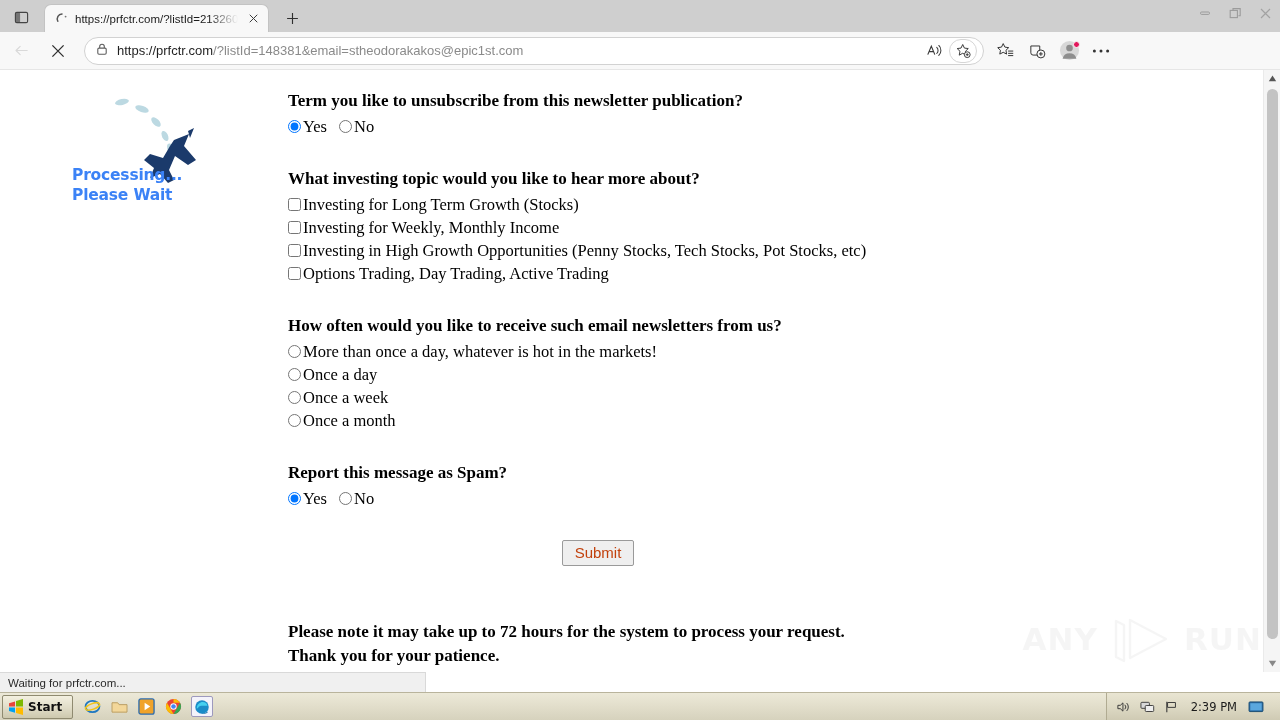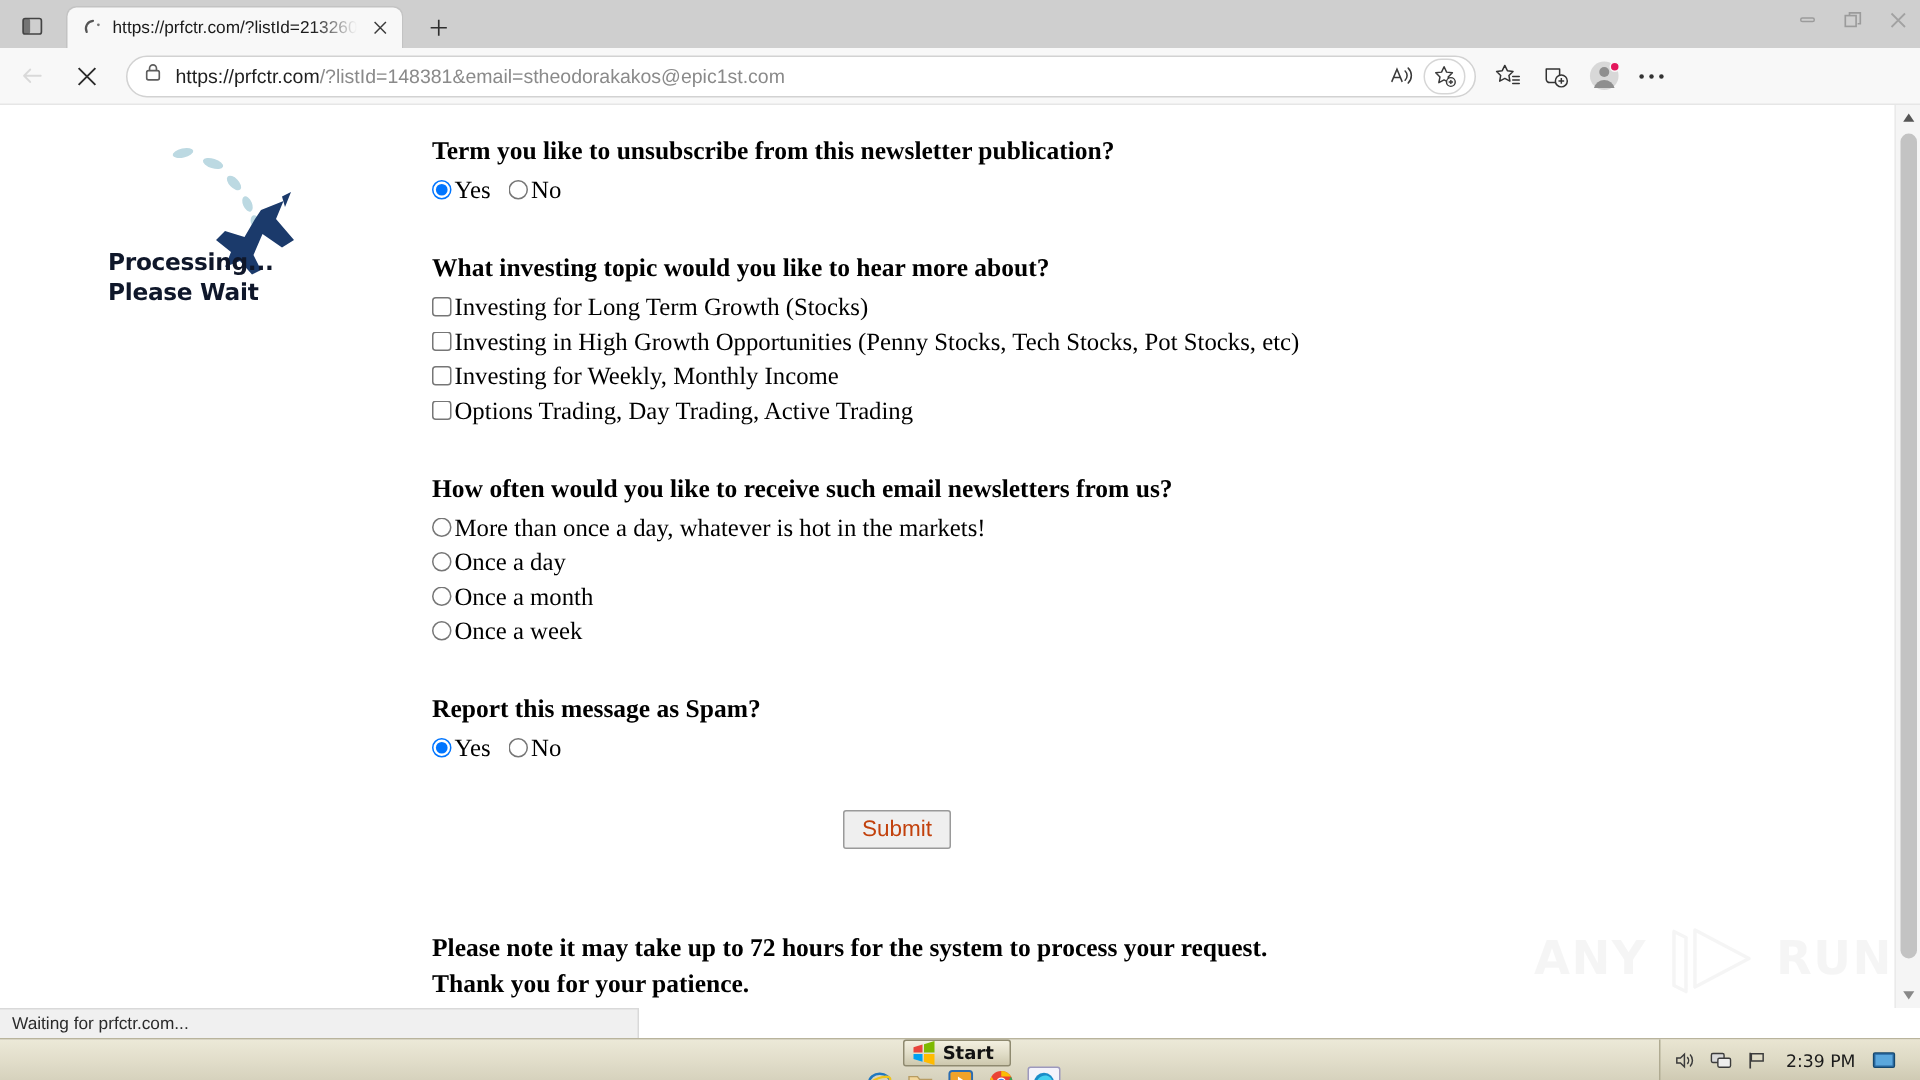--- a/index.html
+++ b/index.html
@@ -153,21 +153,21 @@
 
   .logo-wrap {
     position: absolute; left: 70px; top: 18px;
     width: 140px; height: 120px;
   }
   .logo-text {
     position: absolute; left: 72px; top: 95px;
     font-family: "DejaVu Sans", sans-serif;
     font-weight: bold;
     font-size: 15.5px;
-    color: #0f172a;
+    color: #3b82f6;
     line-height: 20px;
     letter-spacing: -.2px;
     white-space: pre-line;
   }
 
   .form {
     position: absolute; left: 288px; top: 20px;
     width: 860px;
     font-family: "Liberation Serif", "DejaVu Serif", serif;
     color: #000;
@@ -264,21 +264,21 @@
     font-size: 11.5px;
     color: #2b2b2b;
   }
 
   
   .taskbar {
     position: absolute; left: 0; top: 692px;
     width: 1280px; height: 28px;
     background: linear-gradient(180deg,#ece9d8 0%,#e3dfcc 45%,#d6d2bd 100%);
     border-top: 1px solid #b9b49c;
-    display: flex; align-items: center; flex-direction: column;
+    display: flex; align-items: center;
   }
   .startbtn {
     height: 24px; margin: 0 6px 0 2px;
     display: flex; align-items: center; gap: 4px;
     padding: 0 10px 0 5px;
     background: linear-gradient(180deg,#f3f0e0 0%,#e2dec9 50%,#cdc8ae 100%);
     border: 1px solid #8f8a70;
     border-radius: 2px;
   }
   .startbtn .lbl {
@@ -471,25 +471,25 @@
 
       <div class="block">
         <p class="q">What investing topic would you like to hear more about?</p>
         <div>
           <div class="opt">
             <input type="checkbox" style="">
             <label>Investing for Long Term Growth (Stocks)</label>
           </div>
           <div class="opt">
             <input type="checkbox" style="">
+            <label>Investing for Weekly, Monthly Income</label>
+          </div>
+          <div class="opt">
+            <input type="checkbox" style="">
             <label>Investing in High Growth Opportunities (Penny Stocks, Tech Stocks, Pot Stocks, etc)</label>
-          </div>
-          <div class="opt">
-            <input type="checkbox" style="">
-            <label>Investing for Weekly, Monthly Income</label>
           </div>
           <div class="opt">
             <input type="checkbox" style="">
             <label>Options Trading, Day Trading, Active Trading</label>
           </div>
         </div>
       </div>
 
       <div class="block">
         <p class="q">How often would you like to receive such email newsletters from us?</p>
@@ -497,25 +497,25 @@
           <div class="opt">
             <input type="radio" name="freq" style="">
             <label>More than once a day, whatever is hot in the markets!</label>
           </div>
           <div class="opt">
             <input type="radio" name="freq" style="">
             <label>Once a day</label>
           </div>
           <div class="opt">
             <input type="radio" name="freq" style="">
+            <label>Once a week</label>
+          </div>
+          <div class="opt">
+            <input type="radio" name="freq" style="">
             <label>Once a month</label>
-          </div>
-          <div class="opt">
-            <input type="radio" name="freq" style="">
-            <label>Once a week</label>
           </div>
         </div>
       </div>
 
       <div class="block">
         <p class="q">Report this message as Spam?</p>
         <div class="opt-inline">
           <div class="opt">
             <input type="radio" name="spam" checked="" style="">
             <label>Yes</label>

